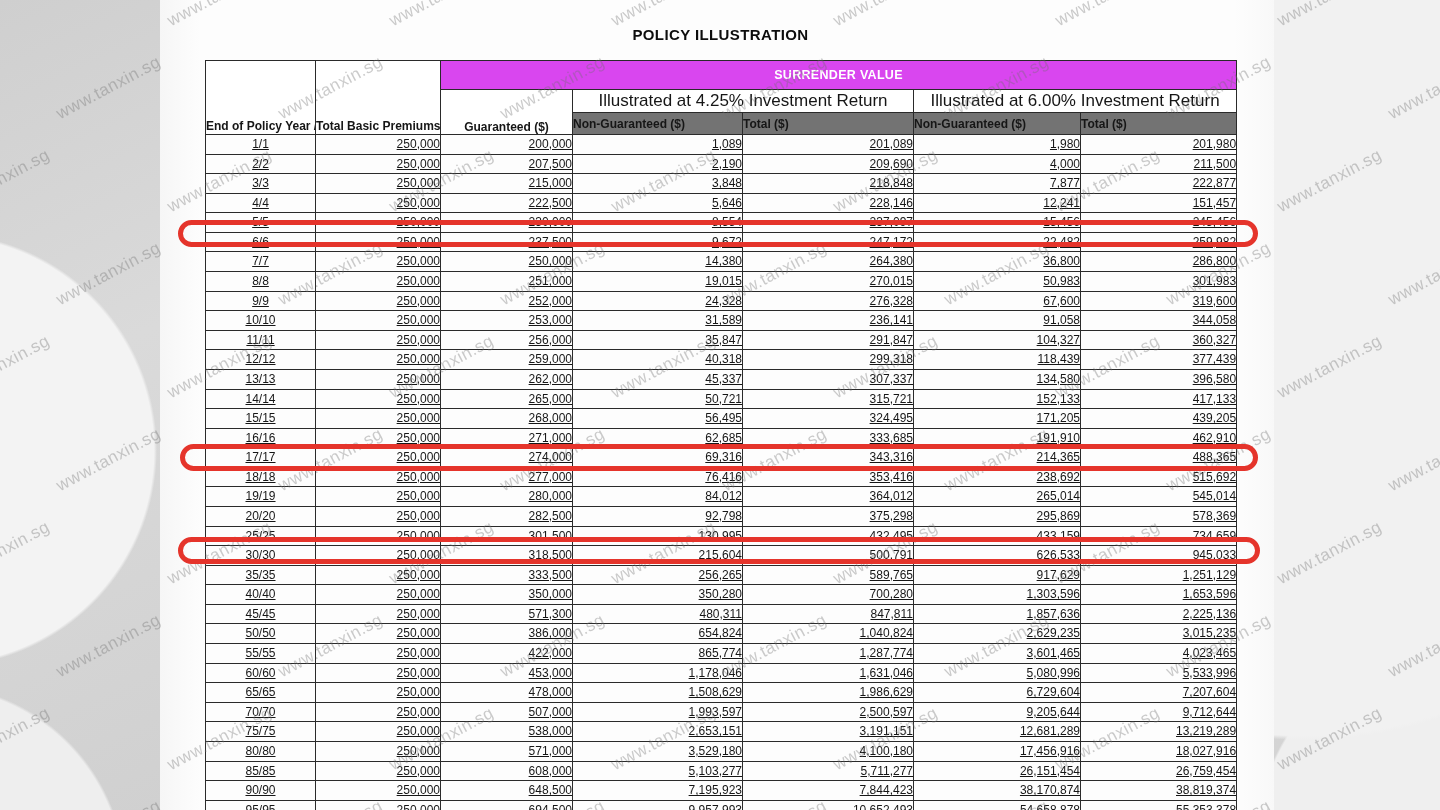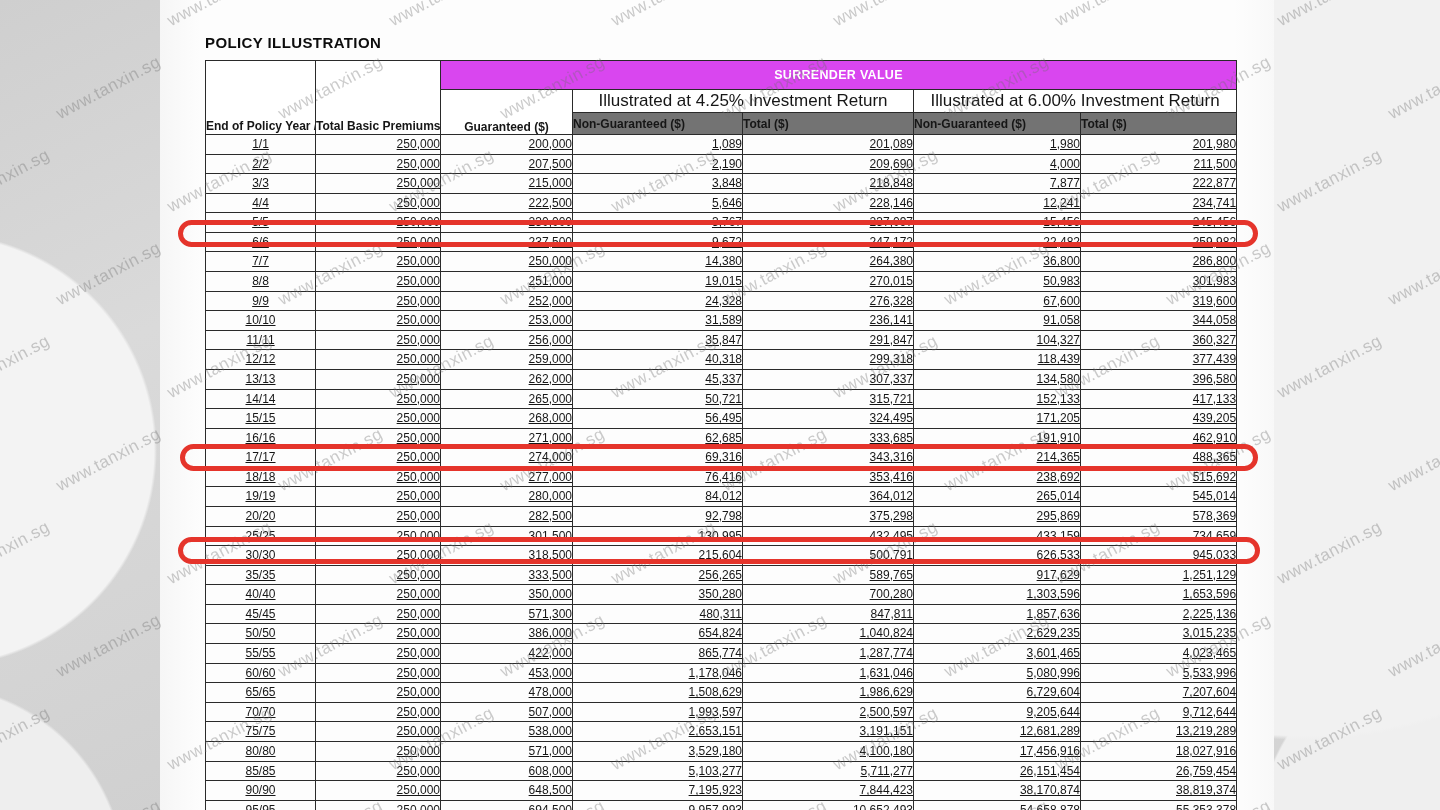--- a/index.html
+++ b/index.html
@@ -22,22 +22,22 @@
       radial-gradient(circle 430px at 30px 310px, #f1f1f1 0%, #f1f1f1 99%, rgba(241,241,241,0) 100%),
       radial-gradient(circle 220px at 200px 850px, #efefef 0%, #efefef 99%, rgba(239,239,239,0) 100%),
       linear-gradient(180deg,#cccccc 0%,#d9d9d9 55%,#d3d3d3 100%);
   }
   .page {
     position:absolute; left:160px; top:0; width:1114px; height:810px;
     background:linear-gradient(90deg,#f6f6f6 0px,#fdfdfd 40px,#fdfdfd 1074px,#f8f8f8 1114px);
   }
   
   .title {
-    position:absolute; left:205px; top:34px; width:1031px;
-    font-size:15px; font-weight:bold;
+    position:absolute; left:205px; top:26px; width:1031px;
+    text-align:center; font-size:15px; font-weight:bold;
     letter-spacing:.4px; color:#0d0d0d; z-index:10;
   }
   
   .tablewrap { position:absolute; left:205px; top:60px; z-index:10; }
   table.policy {
     border-collapse:collapse; table-layout:fixed; width:1031px;
     font-size:12px; color:#161616;
   }
   table.policy th, table.policy td {
     border:1px solid #2a2a2a; padding:0; overflow:hidden; white-space:nowrap;
@@ -150,27 +150,27 @@
             <td class="c-num p6">7,877</td>
             <td class="c-num p7">222,877</td>
           </tr>
           <tr>
             <td class="c-center">4/4</td>
             <td class="c-num p2">250,000</td>
             <td class="c-num p3">222,500</td>
             <td class="c-num p4">5,646</td>
             <td class="c-num p5">228,146</td>
             <td class="c-num p6">12,241</td>
-            <td class="c-num p7">234,741</td>
+            <td class="c-num p7">151,457</td>
           </tr>
           <tr>
             <td class="c-center">5/5</td>
             <td class="c-num p2">250,000</td>
             <td class="c-num p3">230,000</td>
-            <td class="c-num p4">3,767</td>
+            <td class="c-num p4">8,554</td>
             <td class="c-num p5">237,097</td>
             <td class="c-num p6">15,456</td>
             <td class="c-num p7">245,456</td>
           </tr>
           <tr>
             <td class="c-center">6/6</td>
             <td class="c-num p2">250,000</td>
             <td class="c-num p3">237,500</td>
             <td class="c-num p4">9,672</td>
             <td class="c-num p5">247,172</td>

